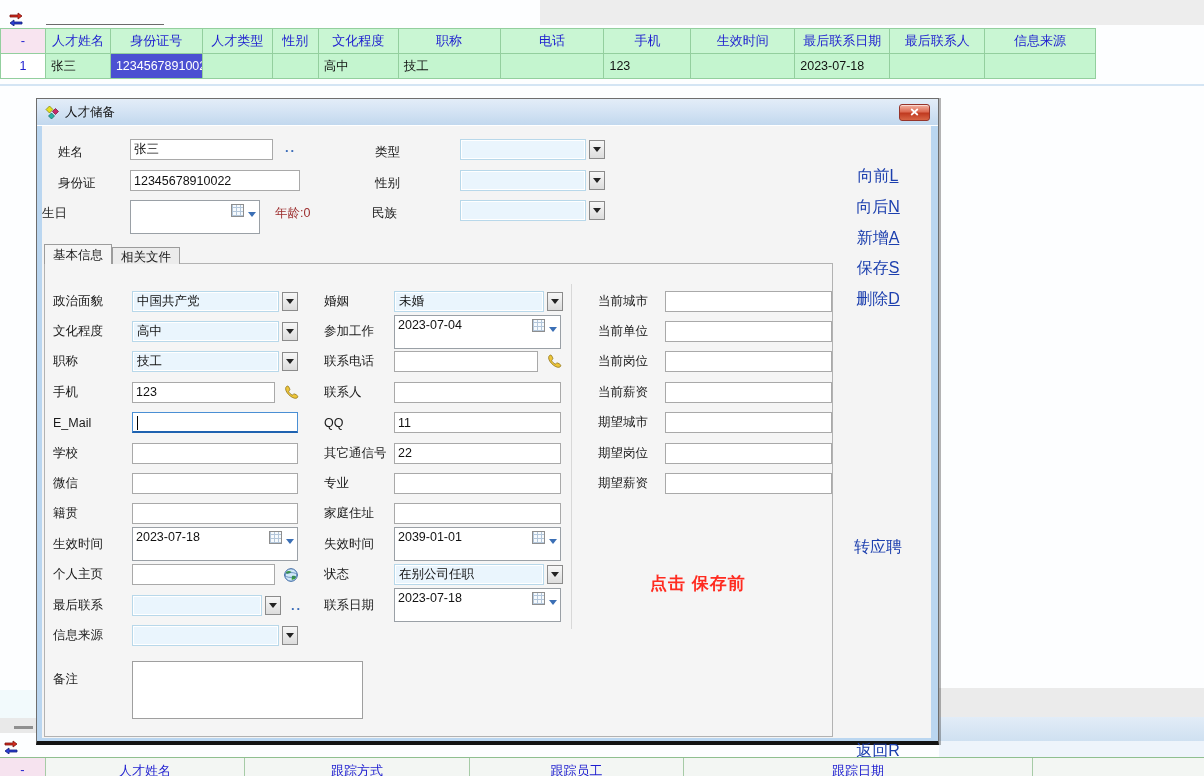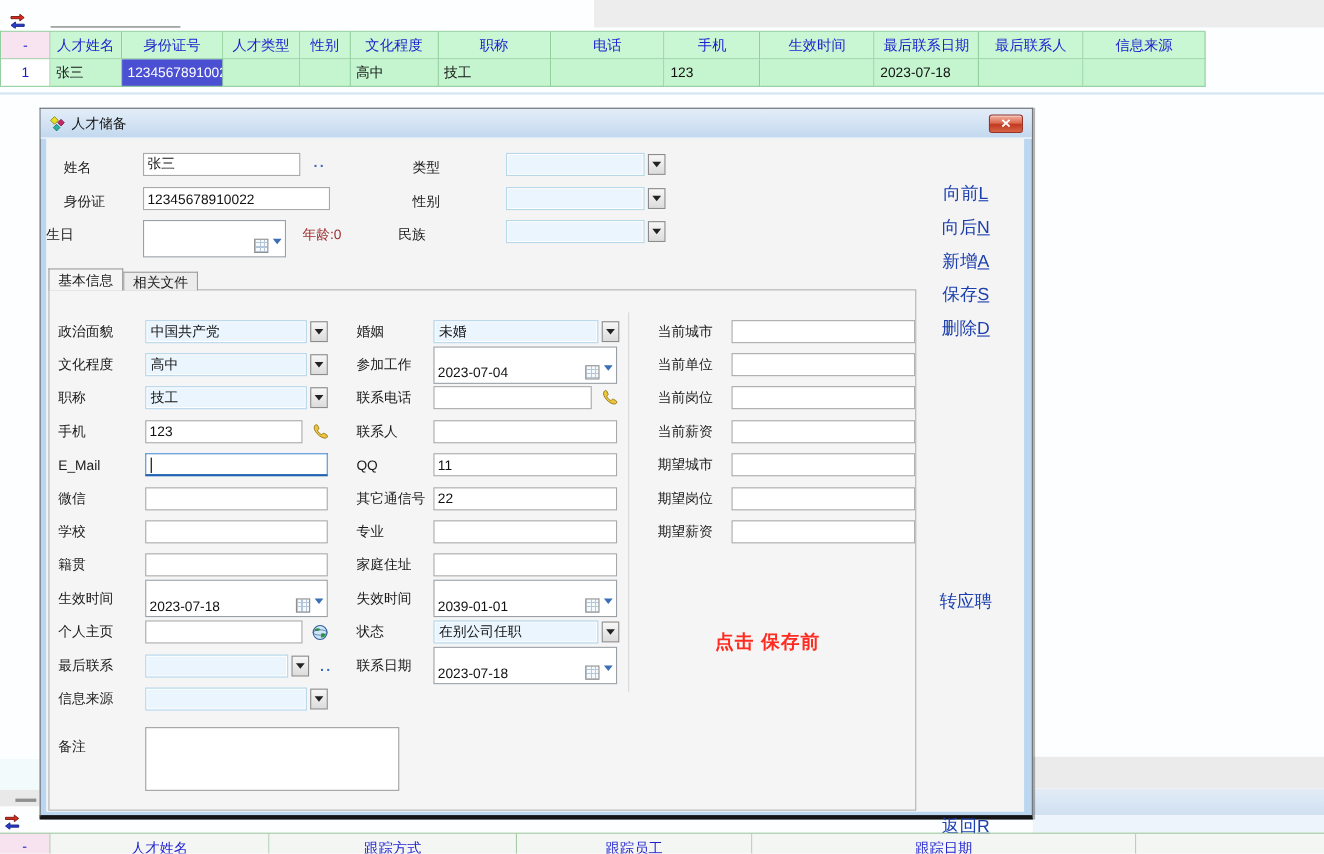--- a/index.html
+++ b/index.html
@@ -61,21 +61,21 @@
   
   .ti { position:relative; height:21px; border:1px solid #a9a9a9; background:#fff; font-size:12.5px;
         padding:0 3px; font-family:"Liberation Sans","DejaVu Sans",sans-serif; color:#111; }
   .ti.focused { border-color:#4a8fd4; border-bottom:2px solid #1e62b0; }
   .dd { height:21px; background:#eaf5fd; border:1px solid #b8d8ea; box-shadow:inset 0 0 0 1px #fff;
         display:inline-flex; align-items:center; padding-left:4px; overflow:hidden; }
   .ddv { font-size:12.5px; color:#111; white-space:nowrap; }
   .ddbtn { width:16px; height:19px; border:1px solid #8b8b8b; background:linear-gradient(180deg,#f7f7f7,#dcdcdc);
            display:inline-flex; align-items:center; justify-content:center; }
   .tri { width:0; height:0; border-left:4px solid transparent; border-right:4px solid transparent; border-top:5px solid #222; }
-  .dp { height:21px; border:1px solid #9aa0a6; background:#fff; display:inline-flex; align-items:flex-start; padding:16px 3px; }
+  .dp { height:21px; border:1px solid #9aa0a6; background:#fff; display:inline-flex; align-items:flex-end; padding:16px 3px; }
   .dpv { flex:1; font-size:12.5px; color:#111; white-space:nowrap; }
   .cal { width:13px; height:13px; border:1px solid #8e8e8e; background:#f6fafd;
          background-image:repeating-linear-gradient(0deg,#b3c6da 0 1px,transparent 1px 4px),
                           repeating-linear-gradient(90deg,#b3c6da 0 1px,transparent 1px 4px);
          margin-right:4px; }
   .btri { width:0; height:0; border-left:4px solid transparent; border-right:4px solid transparent; border-top:5px solid #3b6fb5; }
   
   .tabs { position:absolute; left:2px; top:118px; display:flex; align-items:flex-end; height:20px; z-index:2; }
   .tab { border:1px solid #9c9c9c; border-bottom:none; font-size:12.5px; padding:2px 8px 3px; }
   .tab.active { background:#f5f5f5; height:20px; position:relative; z-index:3; }
@@ -200,21 +200,21 @@
         <i class="tri"></i>
       </span>
 
     <span class="hlabel" style="left:0;top:79px">生日</span>
     <span class="dp w130" style="position:absolute;left:88px;top:74px">
       <span class="dpv"></span>
       <span class="cal"></span>
         <i class="btri"></i>
     </span>
     <span class="age" style="left:233px;top:79px">年龄:0</span>
-    <span class="hlabel" style="left:320px;top:79px">民族</span>
+    <span class="hlabel" style="left:330px;top:79px">民族</span>
     <span class="dd w126" style="position:absolute;left:418px;top:74px">
         <span class="ddv"></span>
       </span>
     <span class="ddbtn" style="position:absolute;left:547px;top:75px">
         <i class="tri"></i>
       </span>
 
     <div class="tabs">
       <div class="tab active">基本信息</div>
       <div class="tab inactive">相关文件</div>
@@ -262,25 +262,25 @@
                 <path d="M3.5 2.2 C2.2 3.2 2 5.2 3.6 7.8 C5.2 10.4 8.2 12.8 10.8 13.4 C12.8 13.8 14 12.8 13.9 11.8 C13.85 11.2 13.4 10.7 12.7 10.3 L11.2 9.5 C10.4 9.1 9.8 9.3 9.4 10 C9.2 10.4 8.9 10.5 8.5 10.3 C7.3 9.7 5.9 8.4 5.4 7.2 C5.2 6.8 5.3 6.5 5.7 6.3 C6.4 5.9 6.7 5.3 6.3 4.5 L5.6 3 C5.2 2.1 4.4 1.6 3.5 2.2 Z" fill="#edc53a" stroke="#8a6d12" stroke-width="0.7"></path>
               </svg>
             </span>
           </div>
         <div class="frow">
             <span class="flabel">E_Mail</span>
           <input class="ti focused w166" value="" style="">
             <span class="caret"></span>
           </div>
         <div class="frow">
+            <span class="flabel">学校</span>
+          <input class="ti w166" value="" style="">
+          </div>
+        <div class="frow">
             <span class="flabel">微信</span>
-          <input class="ti w166" value="" style="">
-          </div>
-        <div class="frow">
-            <span class="flabel">学校</span>
           <input class="ti w166" value="" style="">
           </div>
         <div class="frow">
             <span class="flabel">籍贯</span>
           <input class="ti w166" value="" style="">
           </div>
         <div class="frow">
             <span class="flabel">生效时间</span>
           <span class="dp w166">
               <span class="dpv">2023-07-18</span>

